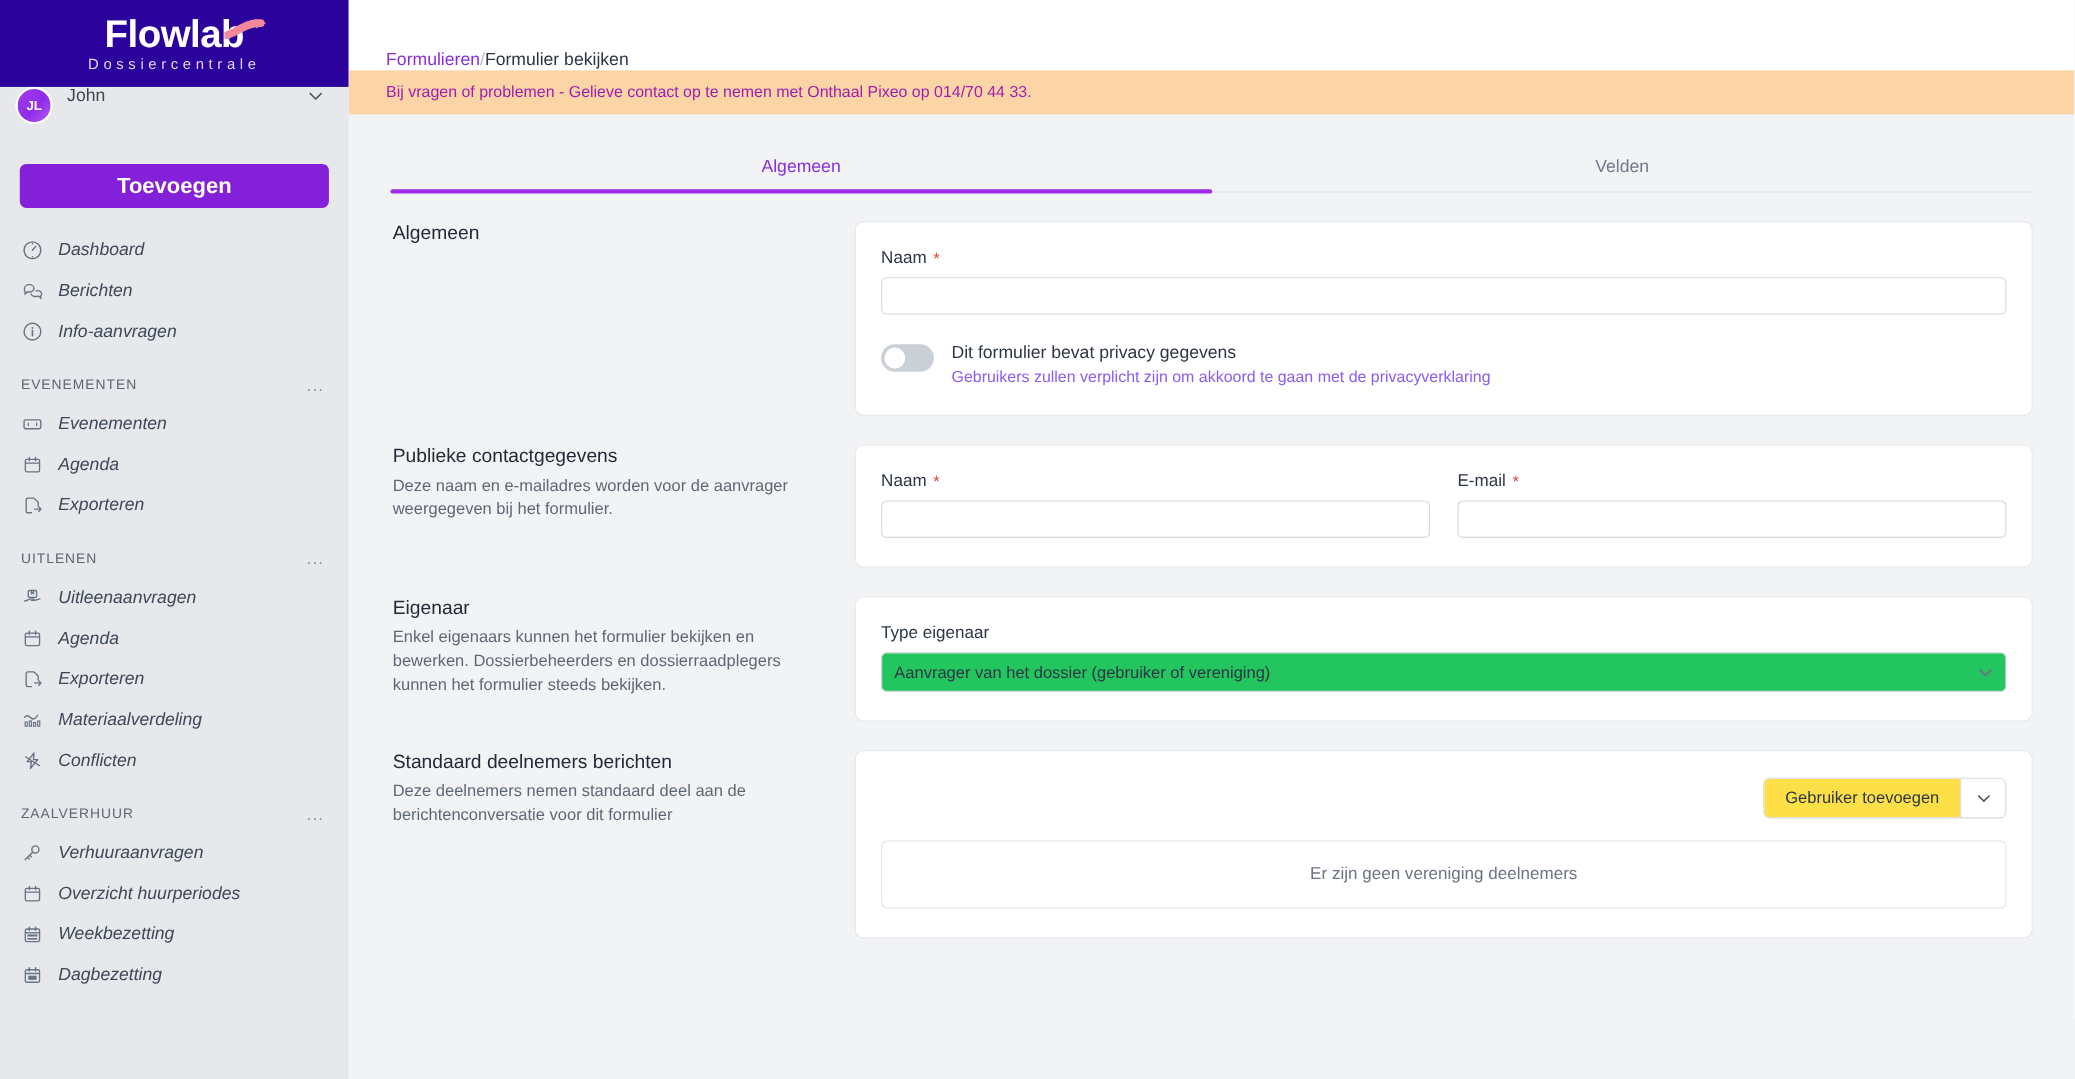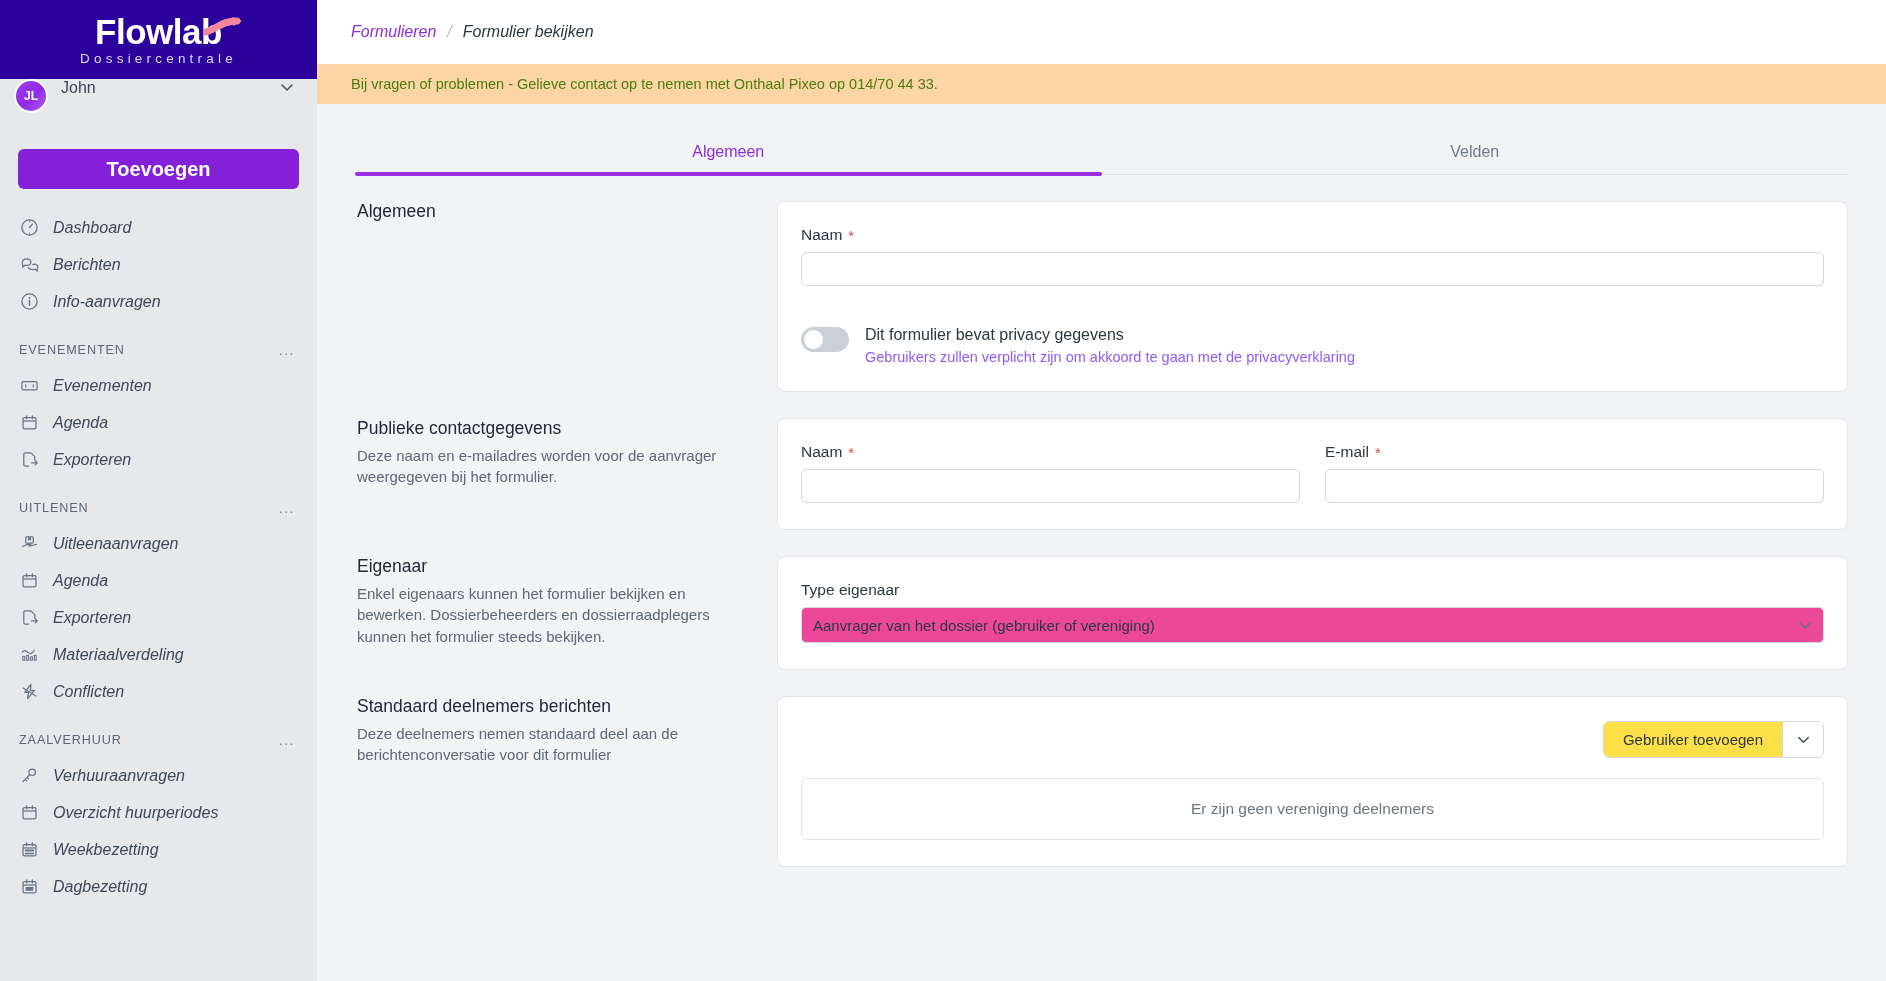--- a/index.html
+++ b/index.html
@@ -104,34 +104,32 @@
     color: #5c6675;
     font-weight: normal;
   }
   .group-dots { color: #7b8493; letter-spacing: 1.5px; font-size: 14px; cursor: pointer; }
 
   
   .main { flex: 1; height: 981px; display: flex; flex-direction: column; background: #f2f3f5; overflow: hidden; }
   .crumbbar {
     height: 64px; flex: 0 0 64px;
     background: #ffffff;
-    display: flex; align-items: center;
+    display: flex; align-items: flex-end;
     padding-left: 34px;
     font-size: 16px;
-    gap: 11px;
-    font-style: italic;
   }
   .crumb-link { color: #8b2ed8; cursor: pointer; }
   .crumb-sep { color: #b9bec7; }
   .crumb-cur { color: #2c3442; }
 
   .banner {
     height: 40px; flex: 0 0 40px;
     background: #fbd5a5;
-    color: #4d7c0f;
+    color: #a21caf;
     display: flex; align-items: center;
     padding-left: 34px;
     font-size: 14.5px;
   }
 
   .content { flex: 1; overflow: hidden; padding: 0 38px; }
 
   .tabs {
     display: flex;
     margin-top: 28px;
@@ -181,42 +179,42 @@
     border: 1px solid #d4d8de;
     border-radius: 5px;
     background: #fff;
     padding: 0 10px;
     font-size: 15px;
     font-family: "Liberation Sans", sans-serif;
     color: #2d3643;
     outline: none;
   }
 
-  .toggle-row { display: flex; gap: 16px; margin-top: 40px; align-items: flex-start; }
+  .toggle-row { display: flex; gap: 16px; margin-top: 26px; align-items: flex-start; }
   .toggle {
     width: 48px; height: 25px; border-radius: 13px;
     background: #cbd0d7; position: relative; flex: 0 0 48px;
     cursor: pointer; margin-top: 1px;
   }
   .toggle .knob {
     position: absolute; left: 3px; top: 3px;
     width: 19px; height: 19px; border-radius: 50%;
     background: #ffffff;
   }
   .toggle-title { font-size: 16px; color: #2d3643; }
   .toggle-sub { font-size: 14.5px; color: #8b5cf6; margin-top: 5px; }
 
   .two-col { display: flex; gap: 25px; }
   .two-col > div { flex: 1; }
 
   .select-wrap { position: relative; }
   .select {
     width: 100%; height: 36px;
     border: 1px solid #d4d8de; border-radius: 5px;
-    background: #ec4899; padding: 0 34px 0 11px;
+    background: #22c55e; padding: 0 34px 0 11px;
     font-size: 15px; color: #2d3643;
     font-family: "Liberation Sans", sans-serif;
     appearance: none; -webkit-appearance: none;
     outline: none; cursor: pointer;
   }
   .select-chev {
     position: absolute; right: 11px; top: 50%;
     transform: translateY(-50%);
     pointer-events: none; color: #6a7382;
     display: flex;

